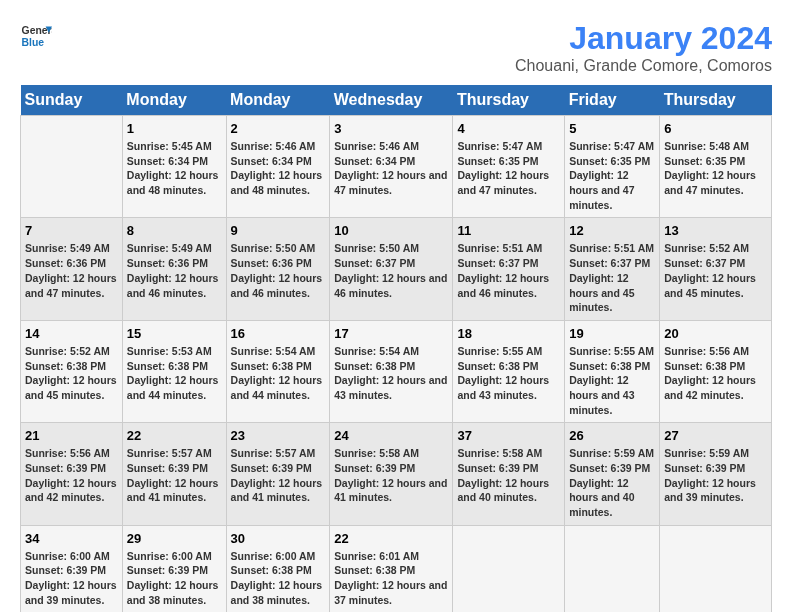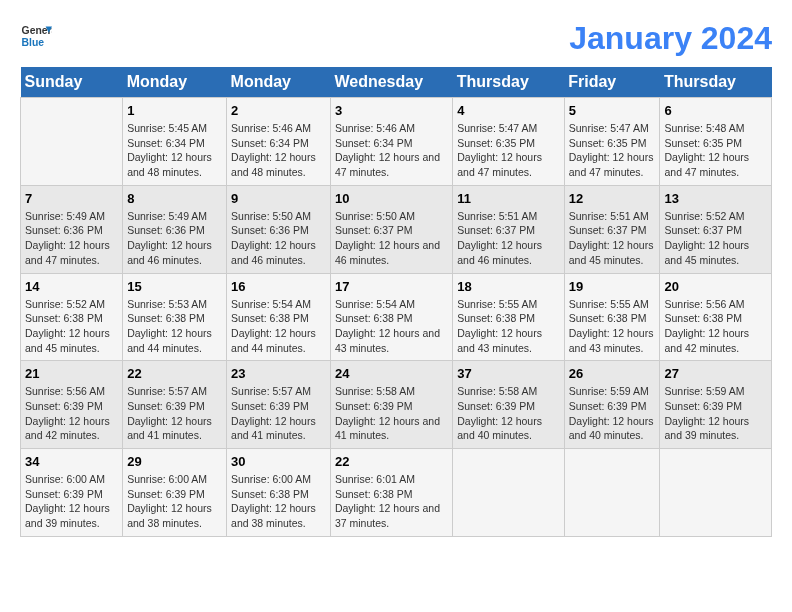--- a/index.html
+++ b/index.html
@@ -71,35 +71,37 @@
     .day-number {
       font-weight: bold;
       font-size: 13px;
       display: block;
       margin-bottom: 3px;
     }
     .day-info {
       font-size: 10.5px;
       color: #333;
       line-height: 1.4;
+      font-weight: bold;
     }
   </style>
 </head>
 <body>
 
 <div class="header">
   <div class="logo">
     <svg class="logo-icon" viewBox="0 0 40 40">
       <text x="2" y="18" font-size="13" font-weight="bold" fill="#333">General</text>
       <text x="2" y="32" font-size="13" font-weight="bold" fill="#1a75bc">Blue</text>
       <polygon points="32,8 40,8 36,16" fill="#1a75bc"></polygon>
     </svg>
   </div>
   <div class="title-block">
     <h1>January 2024</h1>
+    <h2>Chouani, Grande Comore, Comoros</h2>
   </div>
 </div>
 
 <table>
   <thead>
     <tr>
     <th>Sunday</th>
         <th>Monday</th>
         <th>Monday</th>
         <th>Wednesday</th>

